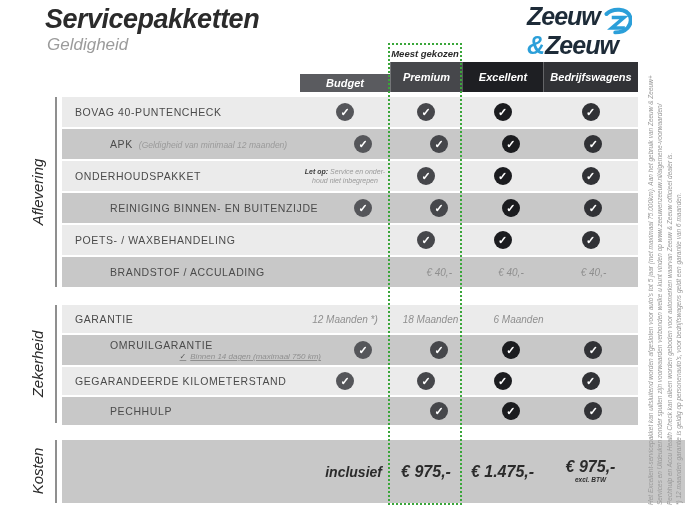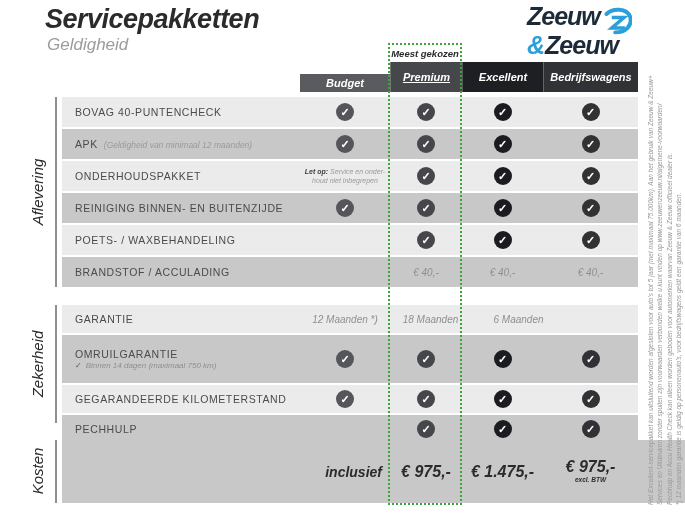--- a/index.html
+++ b/index.html
@@ -16,38 +16,38 @@
   .logo-line{display:flex;align-items:flex-start;font-size:25px;letter-spacing:-1px;}
   .logo .amp{color:#2b9fd9;margin-right:1px;}
   .logo svg{margin-left:2px;margin-top:1px;}
 
   
   .header-bar{position:absolute;left:300px;top:62px;height:30px;display:flex;}
   .hseg{display:flex;align-items:center;justify-content:center;color:#fff;font-size:11px;
         font-weight:bold;font-style:italic;box-sizing:border-box;}
   .hseg+.hseg{border-left:1px solid rgba(255,255,255,0.25);}
   .hseg.budget{width:90px;background:#5a5b5f;margin-top:12px;}
-  .hseg.premium{width:72px;background:#46474b;text-decoration:underline;}
+  .hseg.premium{width:72px;background:#46474b;}
   .hseg.excellent{width:81px;background:#1e1f23;}
   .hseg.bedrijfswagens{width:95px;background:#313236;}
 
   
   .sec{position:absolute;left:62px;width:576px;}
   .sec-aflevering{top:97px;}
   .sec-zekerheid{top:305px;}
   .row{display:flex;align-items:center;margin-bottom:2px;height:30px;}
   .sec-zekerheid .row{height:28px;}
-  .sec-zekerheid .row.tall{height:48px;}
+  .sec-zekerheid .row.tall{height:30px;text-align:right;}
   .row.light{background:#ebebeb;}
-  .row.mid{background:#c8c8c8;}
+  .row.mid{background:#c8c8c8;padding-left:35px;}
   .row-label{width:238px;padding-left:13px;box-sizing:border-box;display:flex;flex-direction:column;justify-content:center;}
   .lbl-line{display:flex;align-items:baseline;}
   .lbl{font-size:10.5px;color:#4b4b4b;letter-spacing:0.6px;}
   .lbl-note{font-size:8.5px;font-style:italic;color:#9a9a9a;margin-left:6px;letter-spacing:0;}
-  .sub-note{font-size:8px;font-style:italic;color:#8f8f8f;margin-top:1px;}
+  .sub-note{font-size:8px;font-style:italic;color:#8f8f8f;margin-top:1px;text-decoration:underline;}
   .sub-note .tick{color:#555;font-style:normal;margin-right:4px;}
   .cell{display:flex;align-items:center;justify-content:center;height:100%;}
   .cell.c1{width:90px;}
   .cell.c2{width:72px;}
   .cell.c3{width:81px;}
   .cell.c4{width:95px;}
 
   .chk{width:18px;height:18px;border-radius:50%;color:#fff;display:flex;align-items:center;
        justify-content:center;font-size:11px;font-weight:bold;line-height:1;}
   .chk.budget{background:#55565a;}

